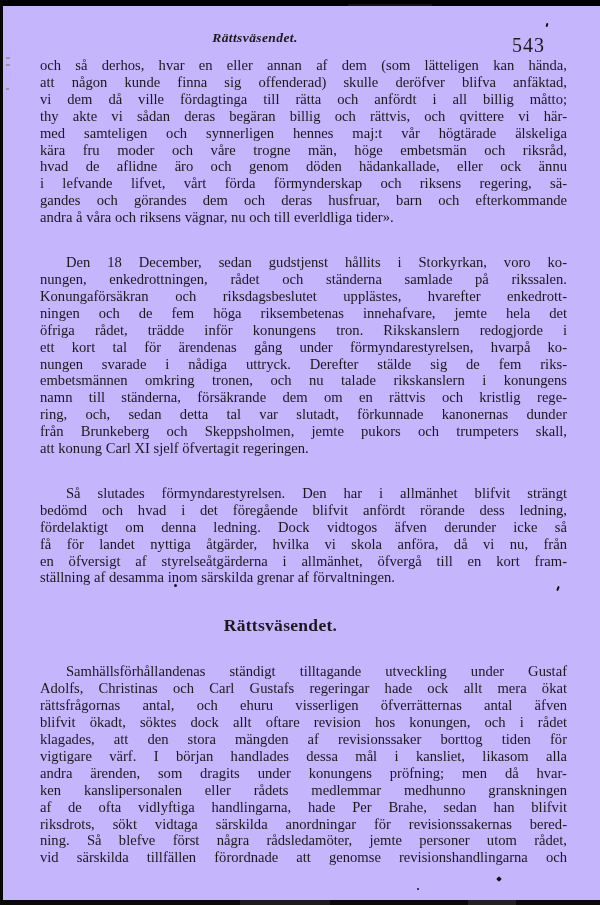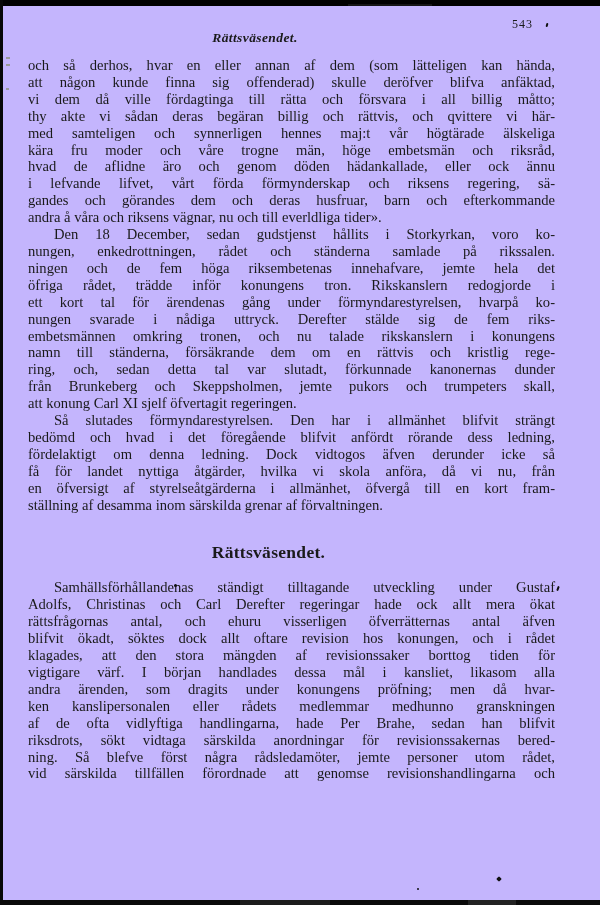--- a/index.html
+++ b/index.html
@@ -13,28 +13,28 @@
     background:linear-gradient(180deg,#000 0 4px,transparent 4px),
                linear-gradient(90deg,#000 0 55%,#151515 55% 72%,#000 72% 100%);
     }
   .edge-top-inner{position:absolute;top:0;left:0;width:58%;height:6px;background:#000;}
   .edge-left{position:absolute;top:0;left:0;width:3px;height:905px;background:#070707;}
   .edge-bottom{position:absolute;bottom:0;left:0;width:600px;height:5px;
     background:linear-gradient(90deg,#0a0a0a 0 40%,#1c1c1c 40% 55%,#0a0a0a 55% 78%,#222 78% 86%,#0a0a0a 86% 100%);}
   
   .running-head{position:absolute;top:30px;left:0;width:510px;text-align:center;
     font-style:italic;font-weight:bold;font-size:13.5px;letter-spacing:.4px;}
-  .page-number{position:absolute;top:17px;left:512px;font-size:12px;letter-spacing:1px;}
+  .page-number{position:absolute;top:34px;left:512px;font-size:20px;letter-spacing:1px;}
   
-  .body-block{position:absolute;top:57px;left:28px;width:527px;
+  .body-block{position:absolute;top:57px;left:40px;width:527px;
     font-size:14.6px;line-height:16.9px;}
   .para{text-align:justify;}
   .para .line{text-align:justify;text-align-last:justify;white-space:normal;}
   .para.endleft .line:last-child{text-align-last:left;}
-  .para.indent .line:first-child{text-indent:26px;}
+  .para.indent .line:first-child{text-indent:26px;margin-top:28px;}
   .section-heading{text-align:center;font-weight:bold;font-size:17.5px;
     letter-spacing:.3px;margin:29px 46px 17px 0;line-height:20px;}
   
   .speck{position:absolute;background:#111;border-radius:50%;}
   .speck.light{background:#9a9a9a;border-radius:0;}
 </style>
 </head>
 <body>
 
 <div class="page">
@@ -45,32 +45,33 @@
   <div class="edge-left"></div>
   <div class="edge-bottom"></div>
 
   <div class="running-head">Rättsväsendet.</div>
   <div class="page-number">543</div>
 
   <div class="body-block">
     <div class="para endleft">
         <div class="line">och så derhos, hvar en eller annan af dem (som lätteligen kan hända,</div>
         <div class="line">att någon kunde finna sig offenderad) skulle deröfver blifva anfäktad,</div>
-        <div class="line">vi dem då ville fördagtinga till rätta och försvara i all billig måtto;</div>
+        <div class="line">vi dem då ville fördagtinga till rätta och anfördt i all billig måtto;</div>
         <div class="line">thy akte vi sådan deras begäran billig och rättvis, och qvittere vi här-</div>
         <div class="line">med samteligen och synnerligen hennes maj:t vår högtärade älskeliga</div>
         <div class="line">kära fru moder och våre trogne män, höge embetsmän och riksråd,</div>
         <div class="line">hvad de aflidne äro och genom döden hädankallade, eller ock ännu</div>
         <div class="line">i lefvande lifvet, vårt förda förmynderskap och riksens regering, sä-</div>
         <div class="line">gandes och görandes dem och deras husfruar, barn och efterkommande</div>
         <div class="line">andra å våra och riksens vägnar, nu och till everldliga tider».</div>
       </div>
     <div class="para endleft indent">
         <div class="line">Den 18 December, sedan gudstjenst hållits i Storkyrkan, voro ko-</div>
         <div class="line">nungen, enkedrottningen, rådet och ständerna samlade på rikssalen.</div>
+        <div class="line">Konungaförsäkran och riksdagsbeslutet upplästes, hvarefter enkedrott-</div>
         <div class="line">ningen och de fem höga riksembetenas innehafvare, jemte hela det</div>
         <div class="line">öfriga rådet, trädde inför konungens tron. Rikskanslern redogjorde i</div>
         <div class="line">ett kort tal för ärendenas gång under förmyndarestyrelsen, hvarpå ko-</div>
         <div class="line">nungen svarade i nådiga uttryck. Derefter stälde sig de fem riks-</div>
         <div class="line">embetsmännen omkring tronen, och nu talade rikskanslern i konungens</div>
         <div class="line">namn till ständerna, försäkrande dem om en rättvis och kristlig rege-</div>
         <div class="line">ring, och, sedan detta tal var slutadt, förkunnade kanonernas dunder</div>
         <div class="line">från Brunkeberg och Skeppsholmen, jemte pukors och trumpeters skall,</div>
         <div class="line">att konung Carl XI sjelf öfvertagit regeringen.</div>
       </div>
@@ -78,21 +79,21 @@
         <div class="line">Så slutades förmyndarestyrelsen. Den har i allmänhet blifvit strängt</div>
         <div class="line">bedömd och hvad i det föregående blifvit anfördt rörande dess ledning,</div>
         <div class="line">fördelaktigt om denna ledning. Dock vidtogos äfven derunder icke så</div>
         <div class="line">få för landet nyttiga åtgärder, hvilka vi skola anföra, då vi nu, från</div>
         <div class="line">en öfversigt af styrelseåtgärderna i allmänhet, öfvergå till en kort fram-</div>
         <div class="line">ställning af desamma inom särskilda grenar af förvaltningen.</div>
       </div>
     <div class="section-heading">Rättsväsendet.</div>
     <div class="para indent">
         <div class="line">Samhällsförhållandenas ständigt tilltagande utveckling under Gustaf</div>
-        <div class="line">Adolfs, Christinas och Carl Derefter regeringar hade ock allt mera ökat</div>
+        <div class="line">Adolfs, Christinas och Carl Gustafs regeringar hade ock allt mera ökat</div>
         <div class="line">rättsfrågornas antal, och ehuru visserligen öfverrätternas antal äfven</div>
         <div class="line">blifvit ökadt, söktes dock allt oftare revision hos konungen, och i rådet</div>
         <div class="line">klagades, att den stora mängden af revisionssaker borttog tiden för</div>
         <div class="line">vigtigare värf. I början handlades dessa mål i kansliet, likasom alla</div>
         <div class="line">andra ärenden, som dragits under konungens pröfning; men då hvar-</div>
         <div class="line">ken kanslipersonalen eller rådets medlemmar medhunno granskningen</div>
         <div class="line">af de ofta vidlyftiga handlingarna, hade Per Brahe, sedan han blifvit</div>
         <div class="line">riksdrots, sökt vidtaga särskilda anordningar för revisionssakernas bered-</div>
         <div class="line">ning. Så blefve först några rådsledamöter, jemte personer utom rådet,</div>
         <div class="line">vid särskilda tillfällen förordnade att genomse revisionshandlingarna och</div>

